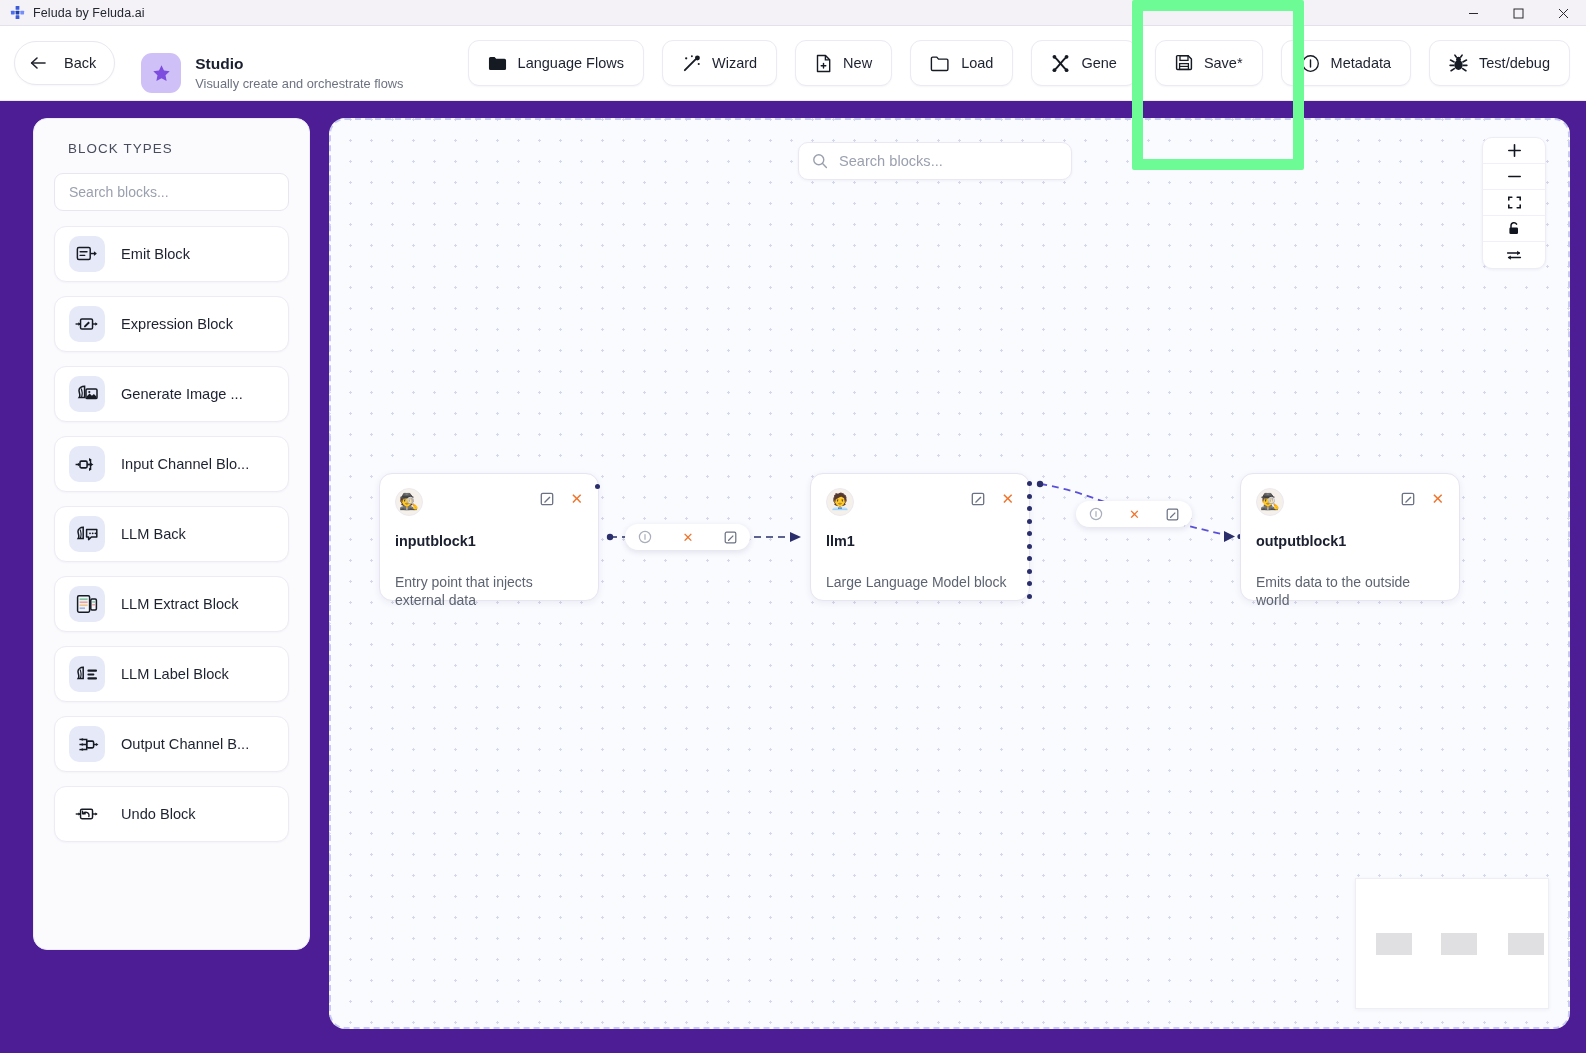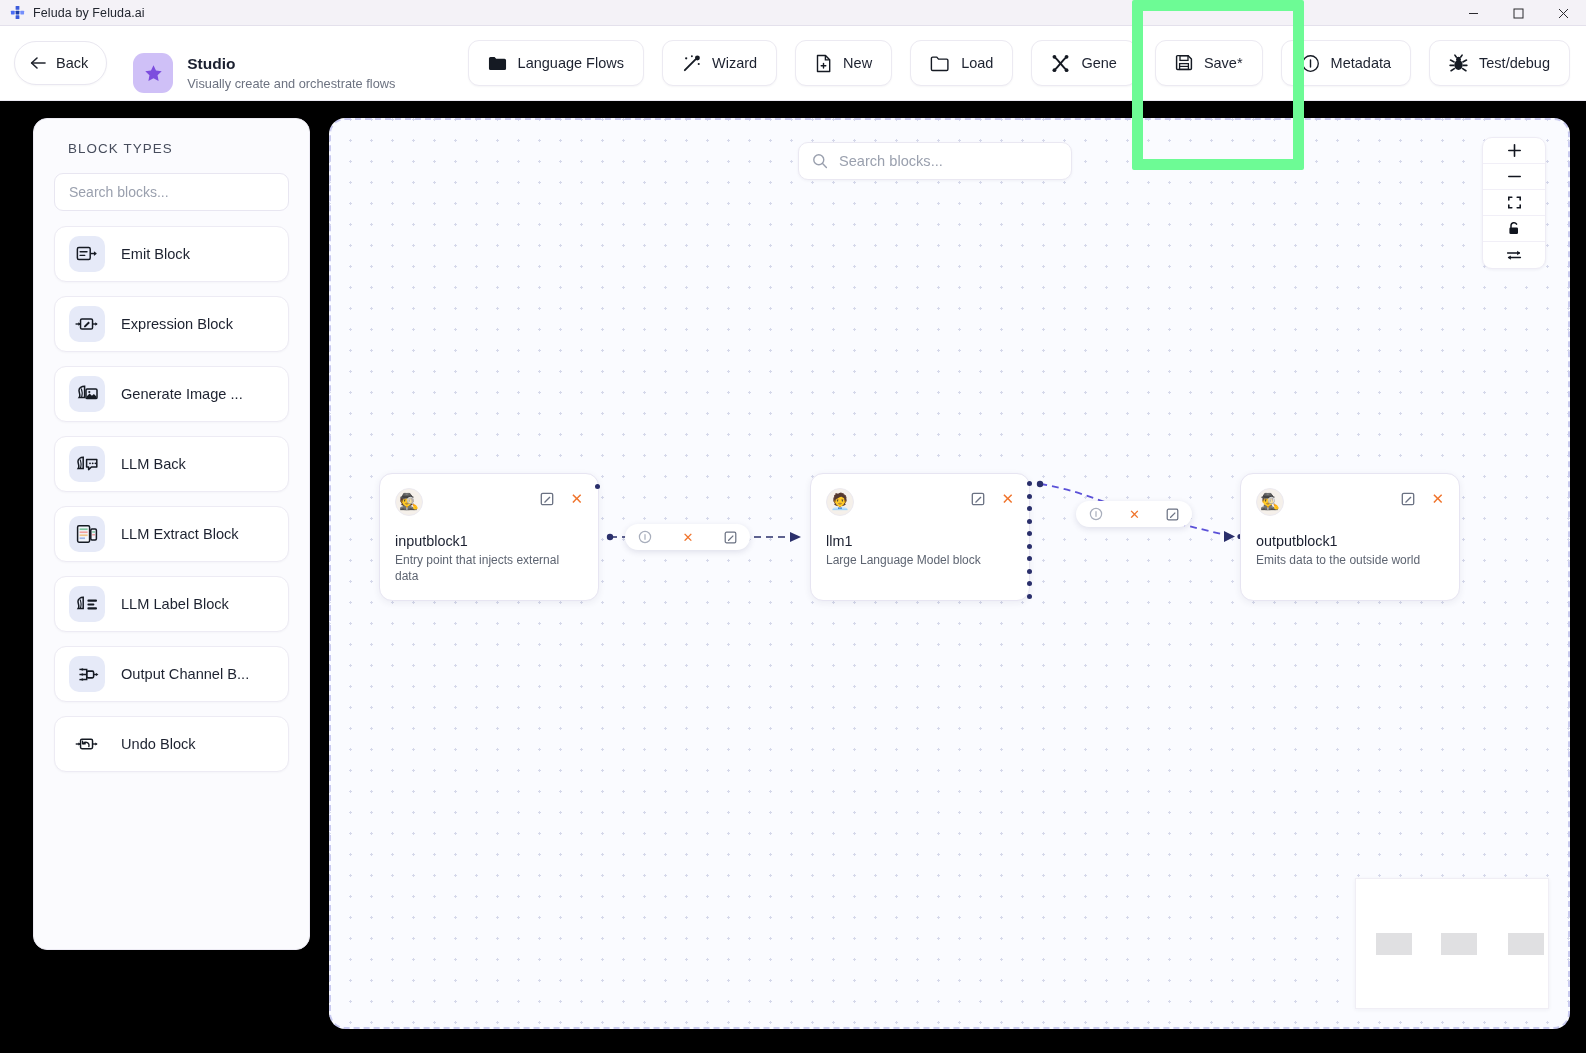--- a/index.html
+++ b/index.html
@@ -37,21 +37,21 @@
     height: 75px;
     background: #ffffff;
     border-bottom: 1px solid #eceaf3;
     display: flex;
     align-items: center;
     padding: 0 16px 0 14px;
     gap: 12px;
     position: relative;
   }
   .back-btn {
-    display: flex; align-items: center; gap: 9px;
+    display: flex; align-items: center; gap: 17px;
     border: 1px solid #e9e7f0; border-radius: 22px;
     background: #fff;
     height: 44px; padding: 0 18px 0 15px;
     font-size: 14.5px; color: #20242e;
     box-shadow: 0 1px 2px rgba(30,30,60,.035);
   }
   .brand { display: flex; align-items: center; gap: 14px; margin-left: 14px; margin-top: 20px; }
   .brand-badge {
     width: 40px; height: 40px; border-radius: 11px;
     background: #cfc0f7;
@@ -67,21 +67,21 @@
     border: 1px solid #eceaf2; border-radius: 11px;
     background: #fff; font-size: 14.5px; color: #1d2230;
     white-space: nowrap;
     box-shadow: 0 1px 2px rgba(30,30,60,.04);
   }
   .tbtn .lbl { line-height: 1; }
 
   
   .workspace {
     position: absolute; top: 101px; left: 0; right: 0; bottom: 0;
-    background: #000000;
+    background: #4c1d95;
     display: flex;
     padding: 17px 16px 24px 33px;
   }
 
   
   .sidebar {
     width: 277px;
     background: #fbfbfe;
     border: 1px solid #eceaf3;
     border-radius: 14px;
@@ -172,22 +172,22 @@
     width: 28px; height: 28px; border-radius: 50%;
     background: #f5f0ea;
     border: 1px solid #eceaf0;
     display: flex; align-items: center; justify-content: center;
     font-size: 16px; line-height: 1;
     overflow: hidden;
   }
   .node-acts { margin-left: auto; display: flex; align-items: center; gap: 16px; padding-top: 3px; }
   .act-edit { color: #6a7182; display: flex; }
   .act-close { color: #f0742c; font-size: 15px; line-height: 1; font-weight: 500; }
-  .node-title { margin-top: 17px; font-size: 14.4px; font-weight: 400; color: #1b2030; }
-  .node-desc { margin-top: 4px; font-size: 12px; color: #5d6471; line-height: 1.3; }
+  .node-title { margin-top: 17px; font-size: 14.4px; font-weight: 700; color: #1b2030; }
+  .node-desc { margin-top: 24px; font-size: 14px; color: #5d6471; line-height: 1.3; }
 
   .port-col {
     position: absolute;
     width: 5px;
     display: flex; flex-direction: column; justify-content: space-between;
     align-items: center;
   }
   .port-dot { width: 5px; height: 5px; border-radius: 50%; background: #2a2f6b; }
 
   
@@ -429,20 +429,35 @@
             <path d="M9.6 2.2c-3 0-5.6 1.9-5.6 4s.8 3.2.8 5.1c0 1.3-.6 2.1-.6 2.1h5.4z" fill="none" stroke="#151a23" stroke-width="1.5"></path>
             <path d="M6.2 4.4c1.1 2.4 1.3 5.8.4 9" fill="none" stroke="#151a23" stroke-width="1.1"></path>
             <rect x="11" y="5" width="11" height="9.6" rx="1.2" fill="none" stroke="#151a23" stroke-width="1.5"></rect>
             <path d="M11.6 12.6 14.6 9.4l2.3 2.4 2-1.8 2.5 2.6v1.4H11.6z" fill="#151a23"></path>
             <circle cx="14.3" cy="8" r="1.1" fill="#151a23"></circle>
           </svg>
         </span>
         <span class="block-label">Generate Image ...</span>
       </div>
 
+      <div class="block-card">
+        <span class="block-ico">
+          <svg width="24" height="19" viewBox="0 0 25 19">
+            <rect x="5.2" y="6" width="7.4" height="7" rx="1.3" fill="none" stroke="#151a23" stroke-width="1.6"></rect>
+            <line x1="0.6" y1="9.5" x2="4.8" y2="9.5" stroke="#151a23" stroke-width="1.5"></line>
+            <path d="M3 7.8 5.4 9.5 3 11.2z" fill="#151a23"></path>
+            <path d="M12.8 9.5h3.4V4.3M12.8 9.5h3.4v5.2" fill="none" stroke="#151a23" stroke-width="1.5"></path>
+            <path d="M14.6 2.8 17.2 4.4 14.6 6z" fill="#151a23"></path>
+            <path d="M14.6 13 17.2 14.6 14.6 16.2z" fill="#151a23"></path>
+            <path d="M12.8 9.5h5" stroke="#151a23" stroke-width="1.5"></path>
+            <path d="M16.6 7.9 19.2 9.5 16.6 11.1z" fill="#151a23"></path>
+          </svg>
+        </span>
+        <span class="block-label">Input Channel Blo...</span>
+      </div>
 
       <div class="block-card">
         <span class="block-ico">
           <svg width="24" height="19" viewBox="0 0 24 19">
             <path d="M8.2 2.3c-2.9 0-5.2 1.9-5.2 4 0 1.9.8 3.2.8 5 0 1.3-.6 2.2-.6 2.2h5z" fill="none" stroke="#151a23" stroke-width="1.5"></path>
             <path d="M5 4.4c1.2 2.5 1.3 6 .4 9" fill="none" stroke="#151a23" stroke-width="1.1"></path>
             <path d="M11.6 4.6h10.2v7.4h-5.4l-2.8 2.6v-2.6h-2z" fill="none" stroke="#151a23" stroke-width="1.5" stroke-linejoin="round"></path>
             <circle cx="15" cy="8.3" r=".9" fill="#151a23"></circle>
               <circle cx="17.7" cy="8.3" r=".9" fill="#151a23"></circle>
               <circle cx="20.4" cy="8.3" r=".9" fill="#151a23"></circle>

